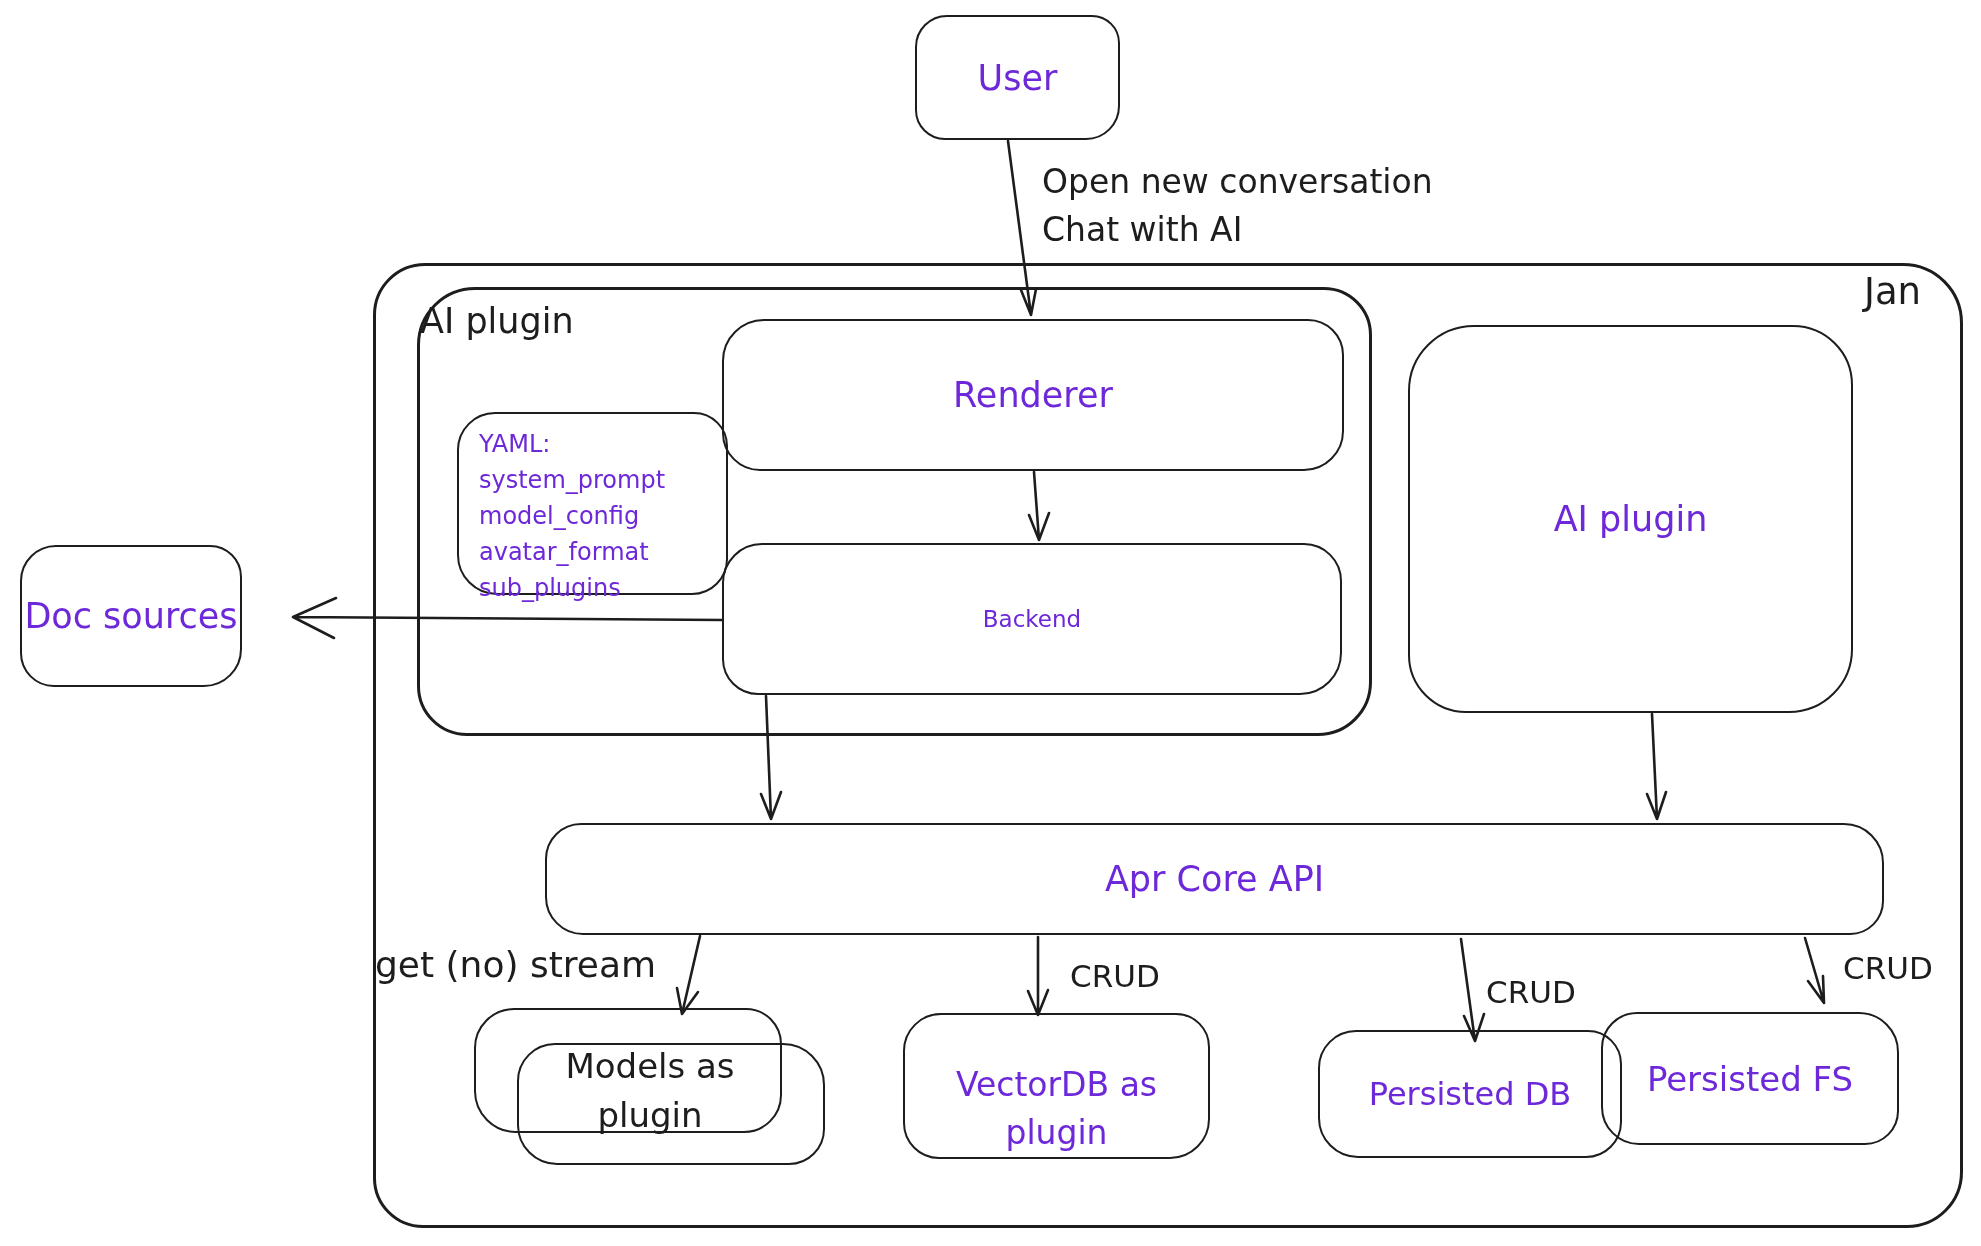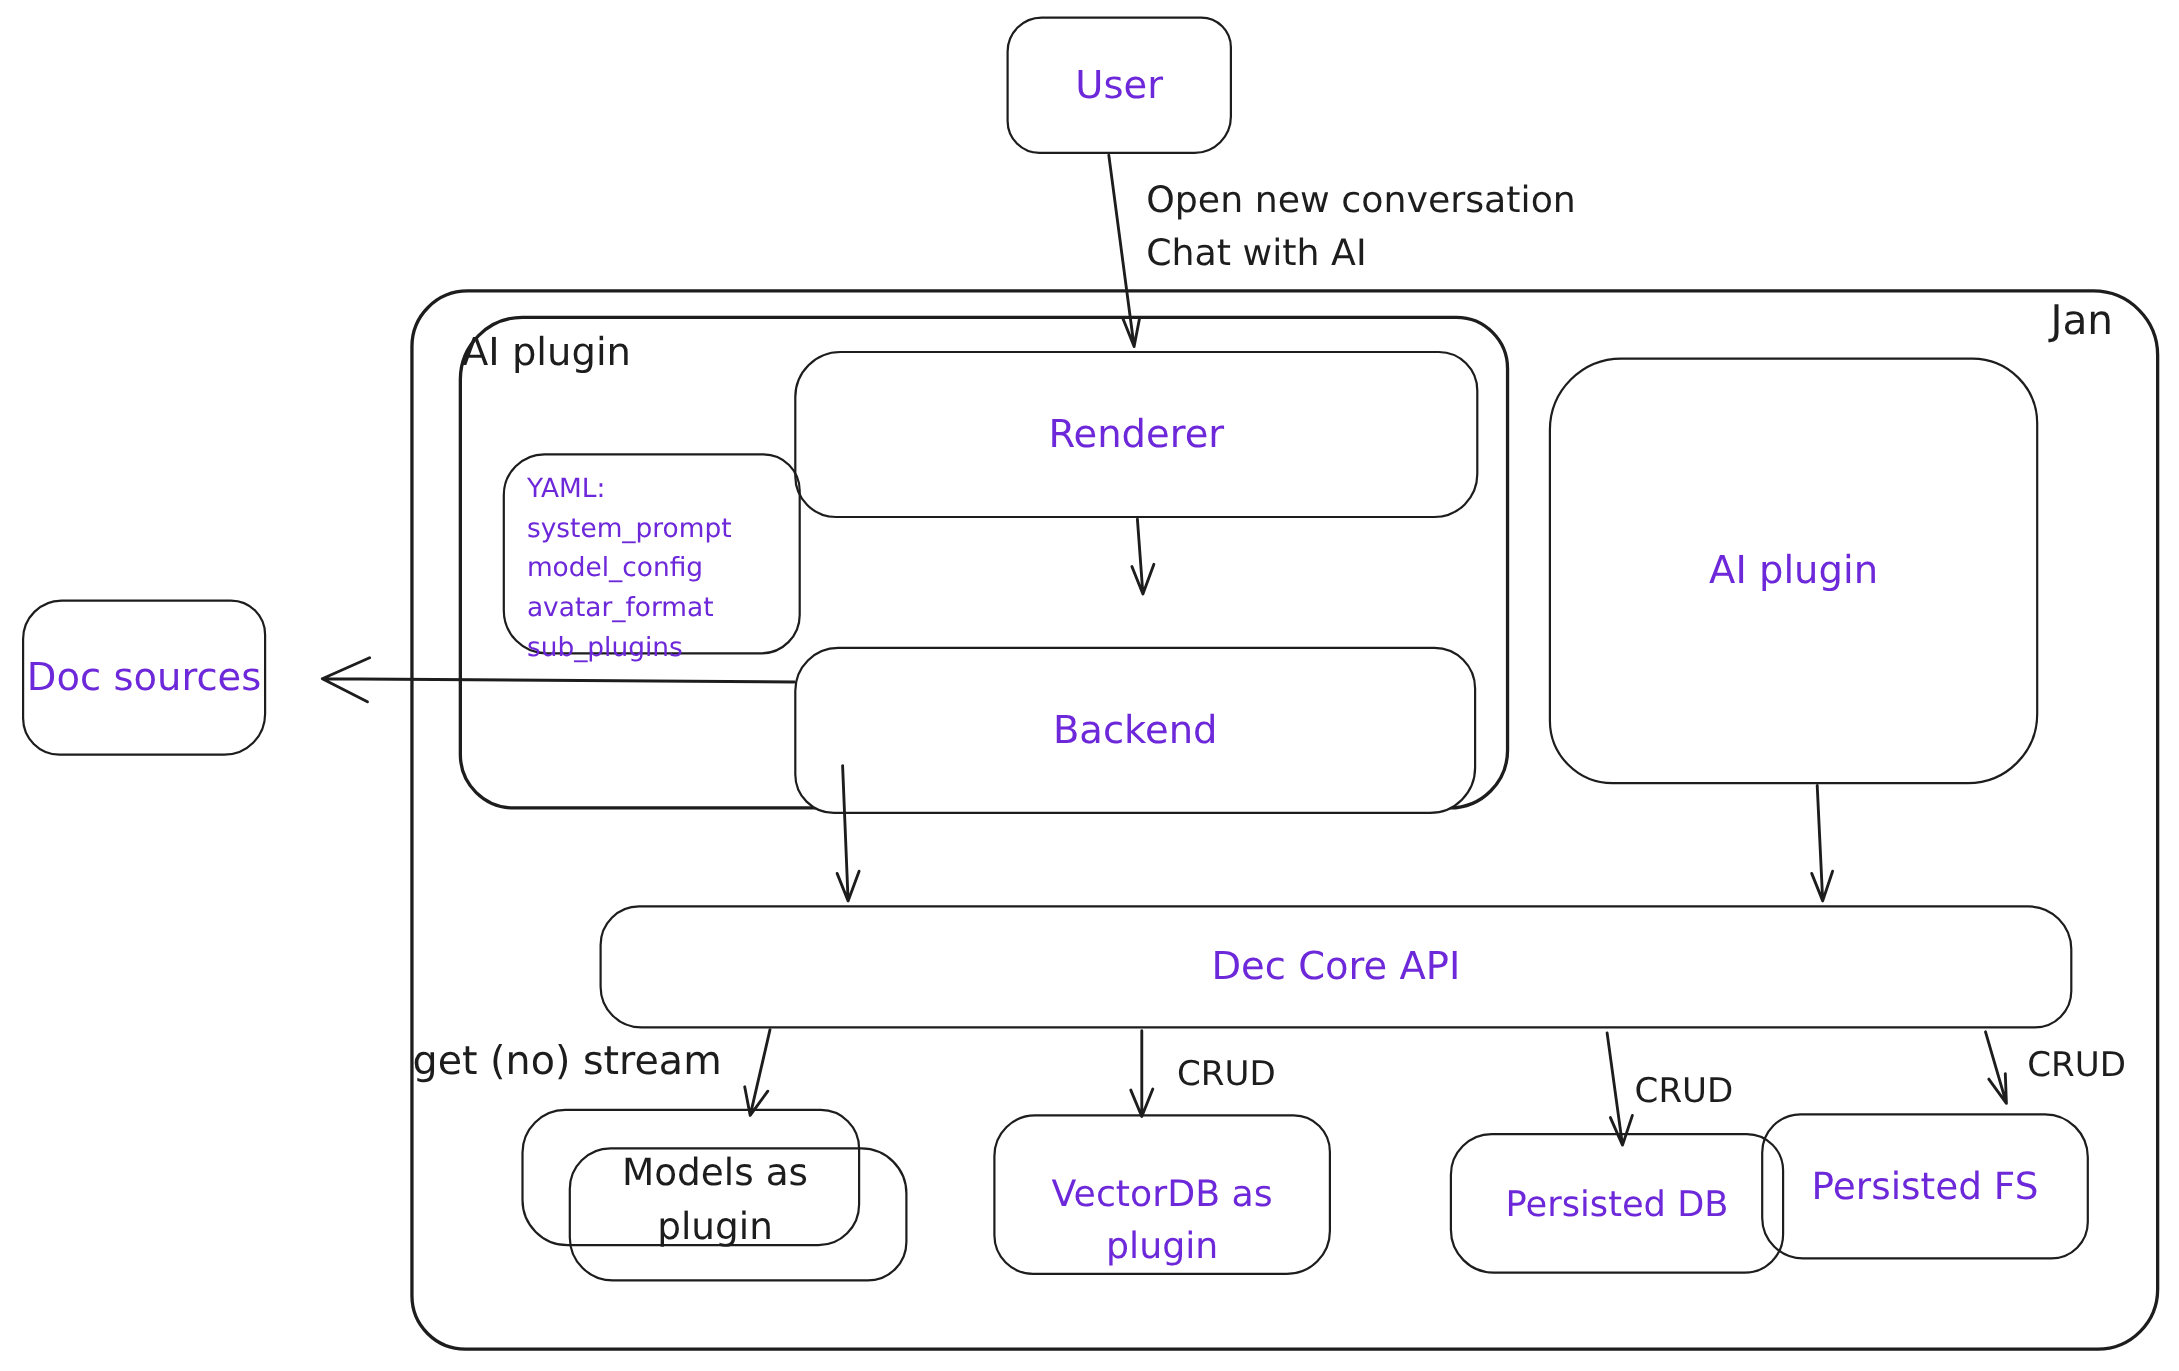--- a/index.html
+++ b/index.html
@@ -39,21 +39,21 @@
   <div class="label" style="left:420px;top:301px;font-size:35px;">AI plugin</div>
 
   <div class="node" style="left:915px;top:15px;width:205px;height:125px;border-radius:32px 28px 34px 30px;font-size:35px;">
     <span>User</span>
   </div>
 
   <div class="node" style="left:722px;top:319px;width:622px;height:152px;border-radius:42px 36px 40px 38px;font-size:35px;background:#fff;">
     <span>Renderer</span>
   </div>
 
-  <div class="node" style="left:722px;top:543px;width:620px;height:152px;border-radius:40px 38px 42px 36px;font-size:35px;background:#fff;margin-top:45px;">
+  <div class="node" style="left:722px;top:543px;width:620px;height:152px;border-radius:40px 38px 42px 36px;font-size:23px;background:#fff;">
     <span>Backend</span>
   </div>
 
   <div class="node yaml-text" style="left:422px;top:412px;width:271px;height:183px;border-radius:38px 34px 36px 40px;align-items:flex-start;justify-content:flex-start;padding:12px 10px 10px 20px;margin-left:35px;">
     <div>
       <div>YAML:</div>
       <div>system_prompt</div>
       <div>model_config</div>
       <div>avatar_format</div>
       <div>sub_plugins</div>
@@ -62,21 +62,21 @@
 
   <div class="node" style="left:1408px;top:325px;width:445px;height:388px;border-radius:66px 60px 64px 58px;font-size:35px;">
     <span>AI plugin</span>
   </div>
 
   <div class="node" style="left:20px;top:545px;width:222px;height:142px;border-radius:36px 32px 38px 34px;font-size:35px;">
     <span>Doc sources</span>
   </div>
 
   <div class="node" style="left:545px;top:823px;width:1339px;height:112px;border-radius:36px 40px 34px 38px;font-size:35px;background:#fff;">
-    <span>Dec Core API</span>
+    <span>Apr Core API</span>
   </div>
 
   <div class="node" style="left:474px;top:1008px;width:308px;height:125px;border-radius:40px 36px 38px 42px;"></div>
   <div class="node" style="left:517px;top:1043px;width:308px;height:122px;border-radius:38px 42px 36px 40px;"></div>
   <div class="label multiline" style="left:500px;top:1042px;width:300px;text-align:center;font-size:34px;line-height:52px;white-space:normal;">
     <div>Models as</div>
     <div>plugin</div>
   </div>
 
   <div class="node multiline" style="left:903px;top:1013px;width:307px;height:146px;border-radius:38px 34px 40px 36px;font-size:33px;align-items:flex-end;">

